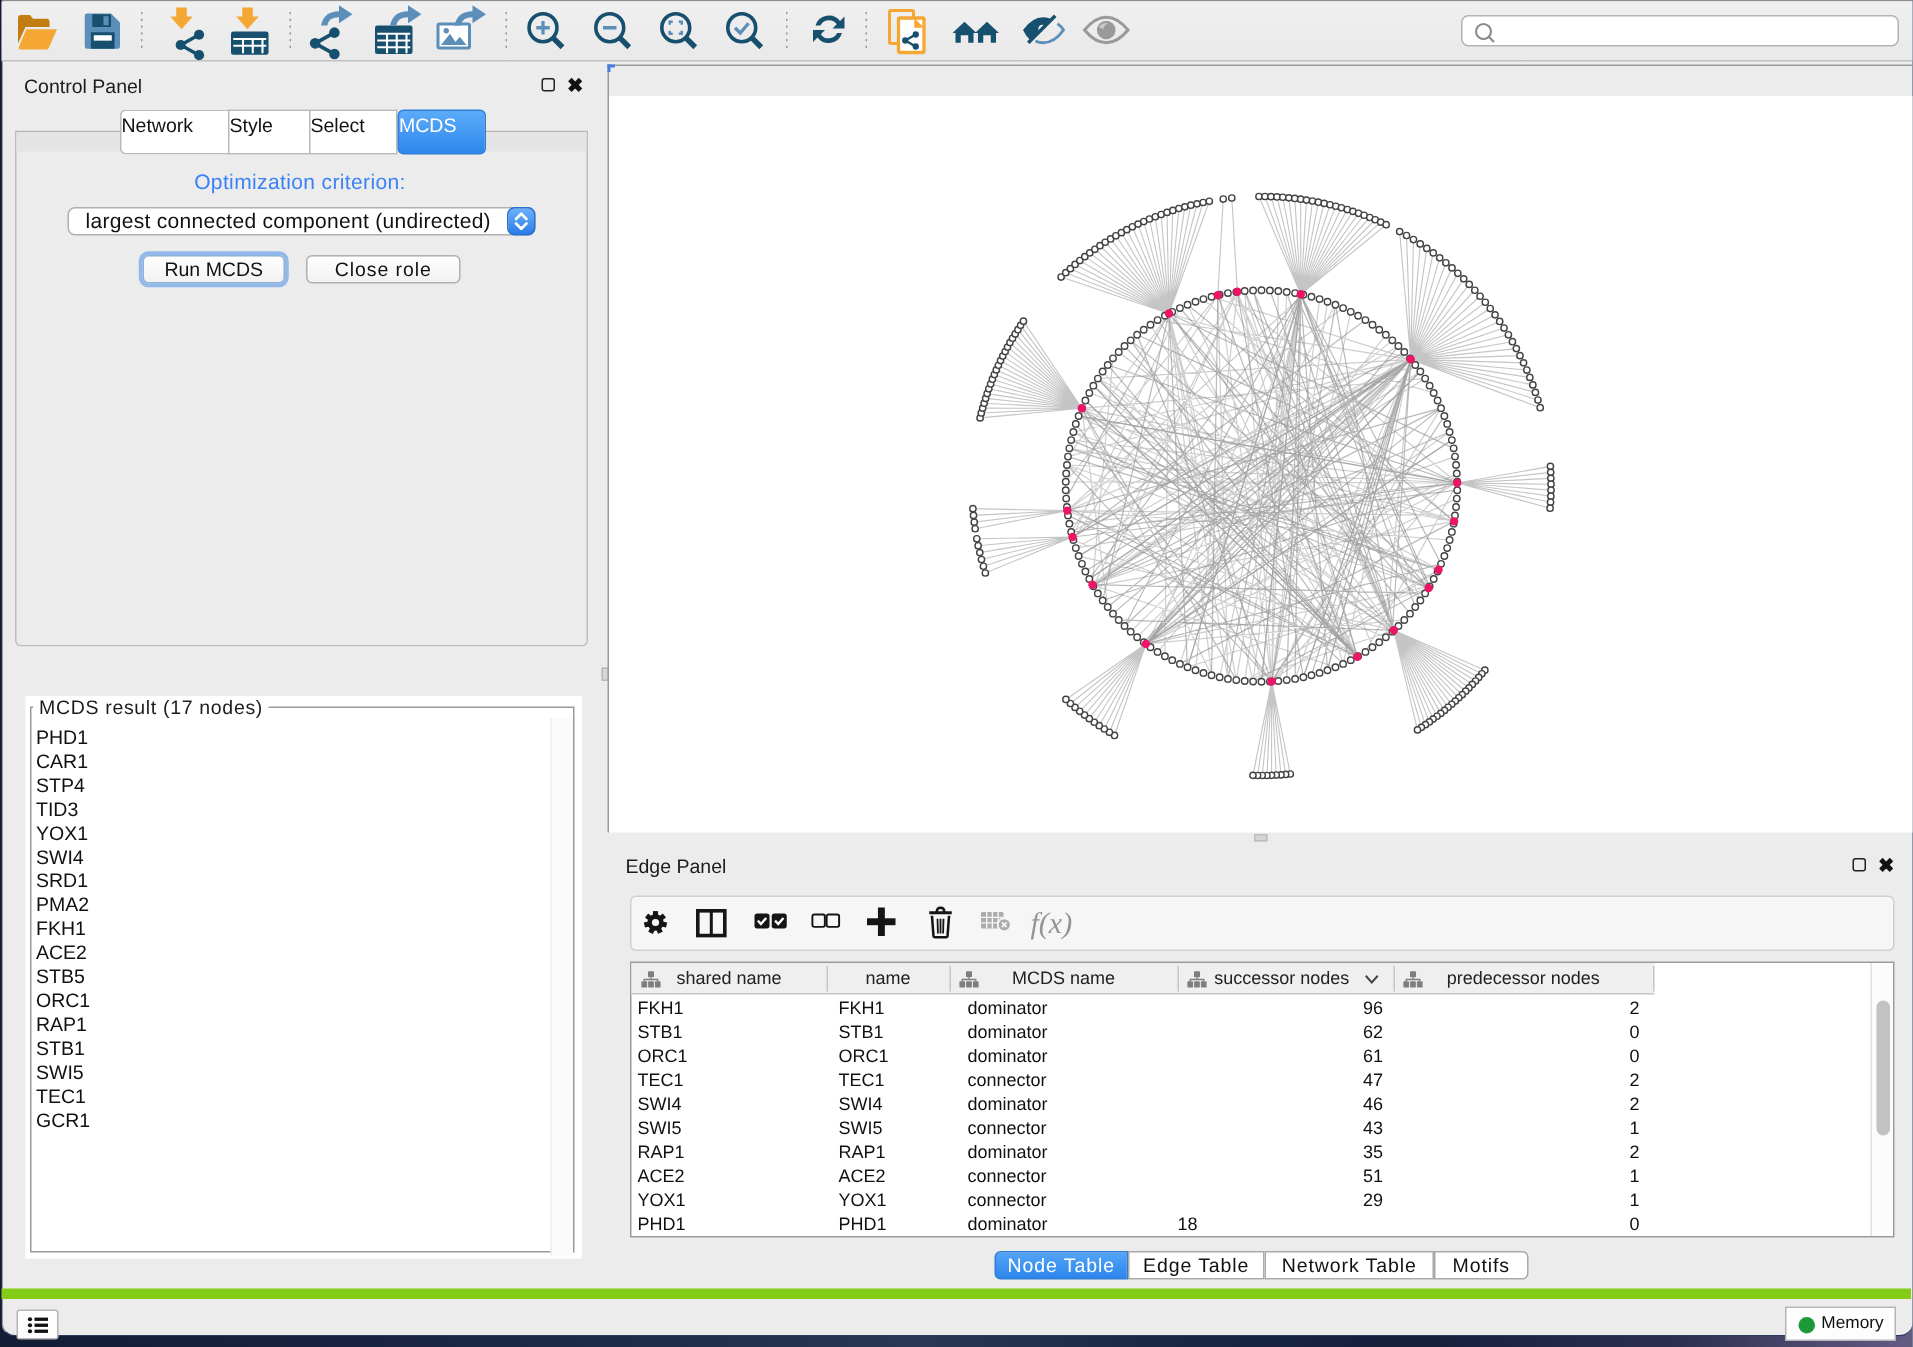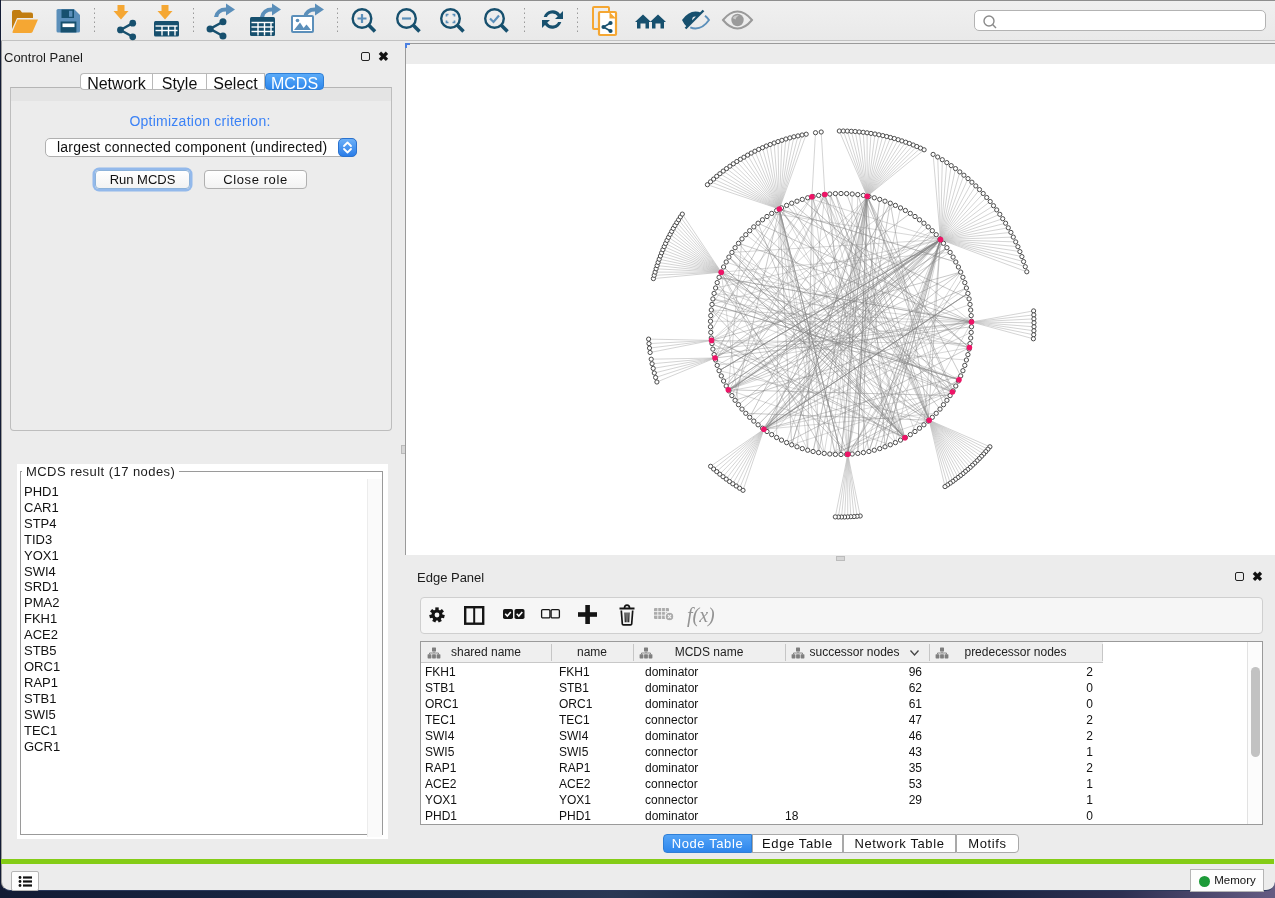--- a/index.html
+++ b/index.html
@@ -5,21 +5,21 @@
 body{font-family:"Liberation Sans",sans-serif;background:#16234a;position:relative}
 #desk{position:absolute;inset:0;background:linear-gradient(90deg,#131c35 0,#17233f 18%,#202e4b 36%,#2a3854 48%,#1a2845 60%,#141f3a 74%,#2e3052 88%,#655c83 100%)}
 #win{position:absolute;left:1px;top:0;width:1274px;height:891px;background:#ececec;border-radius:0 0 9px 9px;border-top:1px solid #8e8e8e;border-left:1px solid #9a9a9a;border-bottom:1px solid #2c3a5c}
 
 #toolbar{position:absolute;left:1px;top:1px;width:1274px;height:40px;background:linear-gradient(#f0f0f0,#e9e9e9);border-bottom:1px solid #c2c2c2}
 #search{position:absolute;left:973px;top:9px;width:292px;height:21px;background:#fff;border:1px solid #b3b3b3;border-radius:5px}
 
 .ptitle{position:absolute;font-size:13px;color:#1c1c1c}
 .float-ic{position:absolute;width:9px;height:9px;border:1.6px solid #222;border-radius:2px}
 .close-ic{position:absolute;font-size:13px;color:#111;font-weight:bold;line-height:10px}
-.tab{position:absolute;top:73px;height:17px;background:#fff;border:1px solid #b9b9b9;z-index:3;font-size:16px;color:#111;text-align:center;line-height:19px}
+.tab{position:absolute;top:73px;height:30px;background:#fff;border:1px solid #b9b9b9;z-index:3;font-size:13px;color:#111;line-height:19px}
 .tab.sel{background:linear-gradient(#5babf8,#2e87ec);color:#fff;border-color:#2f7fd6;border-radius:4px}
 #cpbox{position:absolute;left:10px;top:87px;width:382px;height:344px;border:1px solid #bdbdbd;border-radius:0 0 4px 4px;background:#ececec;border-top-color:#b5b5b5}
 #cpbox:before{content:"";position:absolute;left:0;top:0;right:0;height:13px;background:#e4e4e4}
 #optlab{position:absolute;left:0;width:400px;top:113px;text-align:center;font-size:14px;letter-spacing:0.25px;color:#3b82f6}
 #combo{position:absolute;left:45px;top:138px;width:312px;height:19px;background:#fff;border:1px solid #b0b0b0;border-radius:5px;font-size:14px;letter-spacing:0.2px;color:#111;line-height:17px;padding-left:11px}
 #combocap{position:absolute;right:-1px;top:-1px;width:19px;height:19px;border-radius:5px;background:linear-gradient(#6cb0f8,#2a7de8);border:1px solid #2a72cf}
 .btn{position:absolute;top:170px;height:19px;background:linear-gradient(#ffffff,#f2f2f2);border:1px solid #b0b0b0;border-radius:4px;font-size:13px;color:#111;text-align:center;line-height:17px}
 #runbtn{left:95px;width:95px;box-shadow:0 0 0 2.5px rgba(125,172,235,.8);border-color:#8cb2da}
 #closebtn{left:204px;width:103px}
 #mcdsres{position:absolute;left:17px;top:464px;width:371px;height:375px;background:#fff}
@@ -41,21 +41,21 @@
 #tblwrap{position:absolute;left:14px;top:78px;width:843px;height:184px;border:1px solid #9a9a9a;background:#fff}
 #thead{position:absolute;left:0;top:0;width:682px;height:21px;background:#efefef;border-bottom:1px solid #c8c8c8}
 .hcell{position:absolute;top:0;height:21px;font-size:12px;color:#222;line-height:21px;text-align:center}
 .hsep{position:absolute;top:2px;width:1px;height:17px;background:#c6c6c6}
 .trow{position:absolute;font-size:12px;color:#111;height:16px;line-height:16px;width:100%}
 .tc{position:absolute;top:0;height:16px}
 #tscroll{position:absolute;right:0;top:0;width:15px;height:182px;background:#fcfcfc;border-left:1px solid #e2e2e2}
 #tthumb{position:absolute;left:3px;top:25px;width:9px;height:90px;background:#c2c2c2;border-radius:5px}
 .btab{position:absolute;top:271px;height:19px;border:1px solid #a9a9a9;background:#fff;font-size:13px;letter-spacing:0.6px;color:#111;text-align:center;line-height:18px}
 
-#status{position:absolute;left:1px;top:859px;width:1273px;height:32px;border-top:5px solid #84cc16}
+#status{position:absolute;left:1px;top:859px;width:1273px;height:32px;border-top:7px solid #84cc16}
 #listbtn{position:absolute;left:10px;top:7px;width:28px;height:20px;background:#fdfdfd;border:1px solid #b5b5b5;border-radius:2px}
 #membtn{position:absolute;right:10px;top:5px;width:74px;height:23px;background:#fdfdfd;border:1px solid #b5b5b5;font-size:11.5px;color:#111;line-height:21px;text-align:center;padding-left:16px}
 #memdot{position:absolute;left:8px;top:5.5px;width:11px;height:11px;border-radius:50%;background:#1c9a38}
 </style></head>
 <body>
 <div id="desk"></div>
 <div id="win"></div>
 <div id="toolbar">
   <svg width="1272" height="40" style="position:absolute;left:0;top:0">
       <line x1="93.5" y1="7" x2="93.5" y2="34" stroke="#9a9a9a" stroke-width="1" stroke-dasharray="1.5 3"></line>
@@ -195,21 +195,21 @@
     </g>
     </svg>
   <div id="search">
       <svg width="20" height="19" style="position:absolute;left:5px;top:1px">
         <circle cx="9" cy="9" r="5" fill="none" stroke="#8a8a8a" stroke-width="1.4"></circle>
         <line x1="12.6" y1="12.6" x2="16" y2="16" stroke="#8a8a8a" stroke-width="1.4"></line>
       </svg>
     </div>
 </div>
 
-<div class="ptitle" style="left:4px;top:50px">Control Panel</div>
+<div class="ptitle" style="left:16px;top:50px">Control Panel</div>
 <div class="float-ic" style="left:361px;top:52px"></div>
 <div class="close-ic" style="left:378px;top:52px">✖</div>
 <div class="tab" style="left:80px;width:72px;border-radius:4px 0 0 4px;border-right:none">Network</div>
 <div class="tab" style="left:152px;width:54px;border-right:none">Style</div>
 <div class="tab" style="left:206px;width:59px">Select</div>
 <div class="tab sel" style="left:265px;width:59px">MCDS</div>
 <div id="cpbox"></div>
 <div id="optlab">Optimization criterion:</div>
 <div id="combo">largest connected component (undirected)
   <div id="combocap"><svg width="17" height="17">
@@ -733,21 +733,21 @@
         <div class="tc" style="left:4px">RAP1</div>
         <div class="tc" style="left:138px">RAP1</div>
         <div class="tc" style="left:224px">dominator</div>
         <div class="tc" style="left:364px;width:137px;text-align:right">35</div>
         <div class="tc" style="left:508px;width:164px;text-align:right">2</div>
         </div>
         <div class="trow" style="top:134px">
         <div class="tc" style="left:4px">ACE2</div>
         <div class="tc" style="left:138px">ACE2</div>
         <div class="tc" style="left:224px">connector</div>
-        <div class="tc" style="left:364px;width:137px;text-align:right">53</div>
+        <div class="tc" style="left:364px;width:137px;text-align:right">51</div>
         <div class="tc" style="left:508px;width:164px;text-align:right">1</div>
         </div>
         <div class="trow" style="top:150px">
         <div class="tc" style="left:4px">YOX1</div>
         <div class="tc" style="left:138px">YOX1</div>
         <div class="tc" style="left:224px">connector</div>
         <div class="tc" style="left:364px;width:137px;text-align:right">29</div>
         <div class="tc" style="left:508px;width:164px;text-align:right">1</div>
         </div>
         <div class="trow" style="top:166px">

